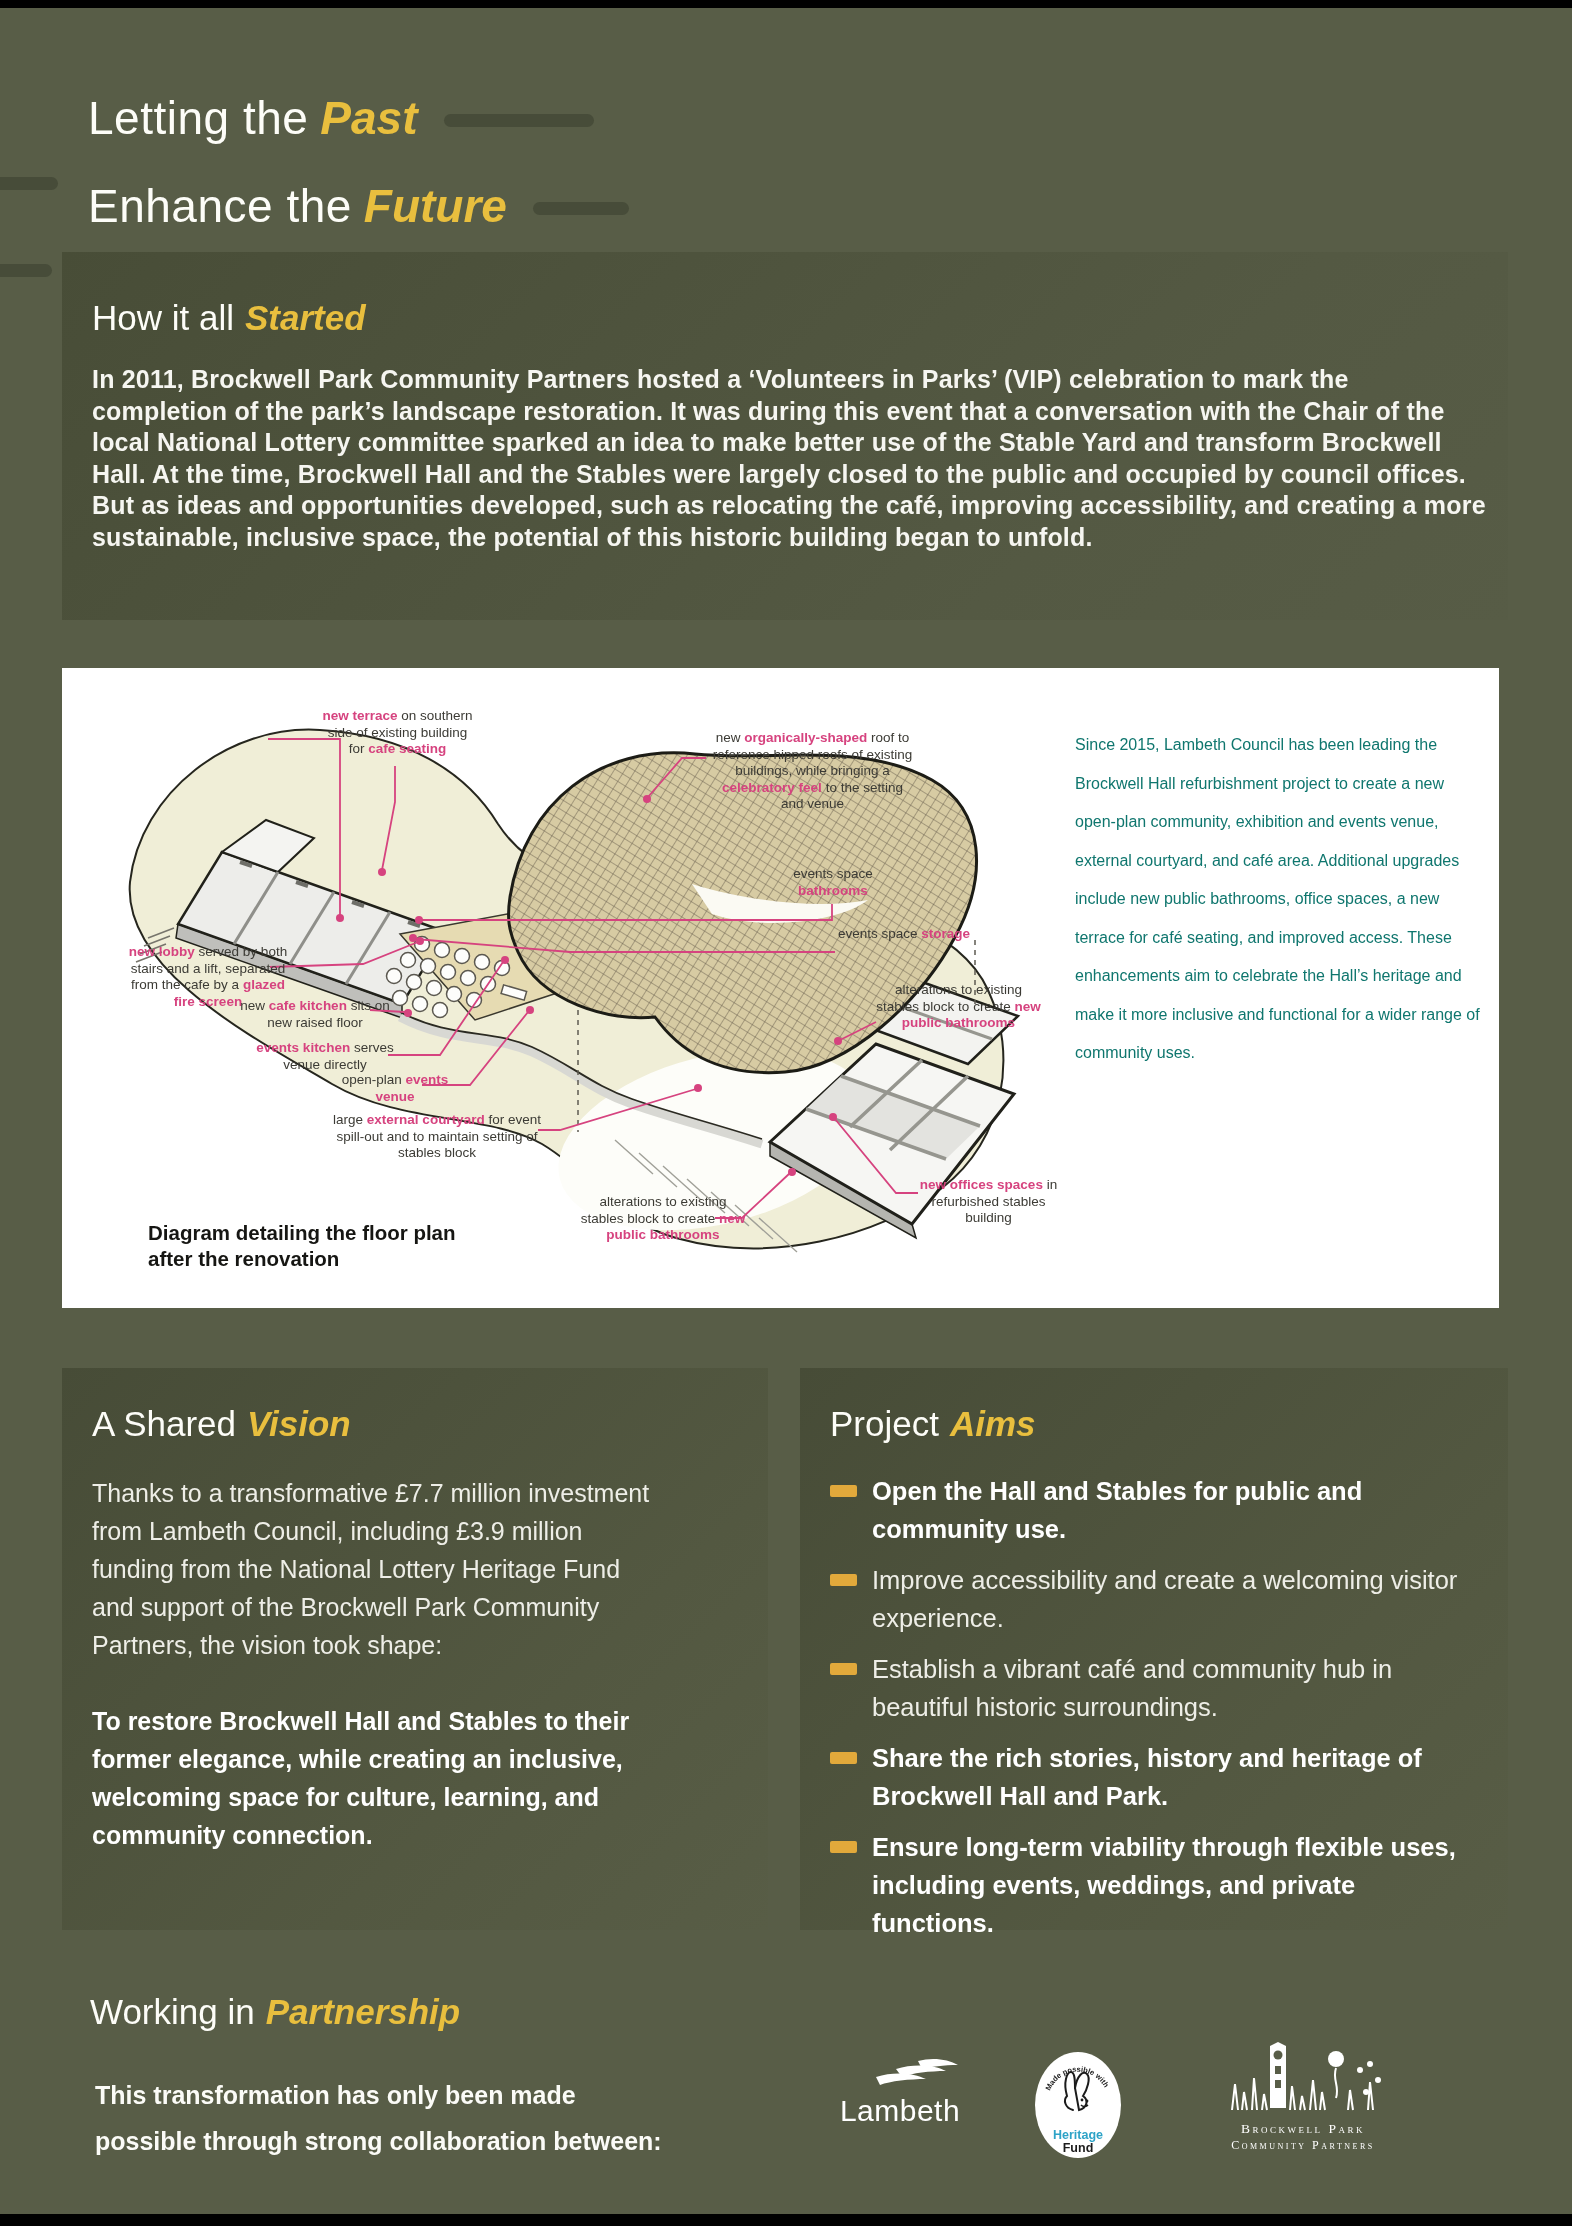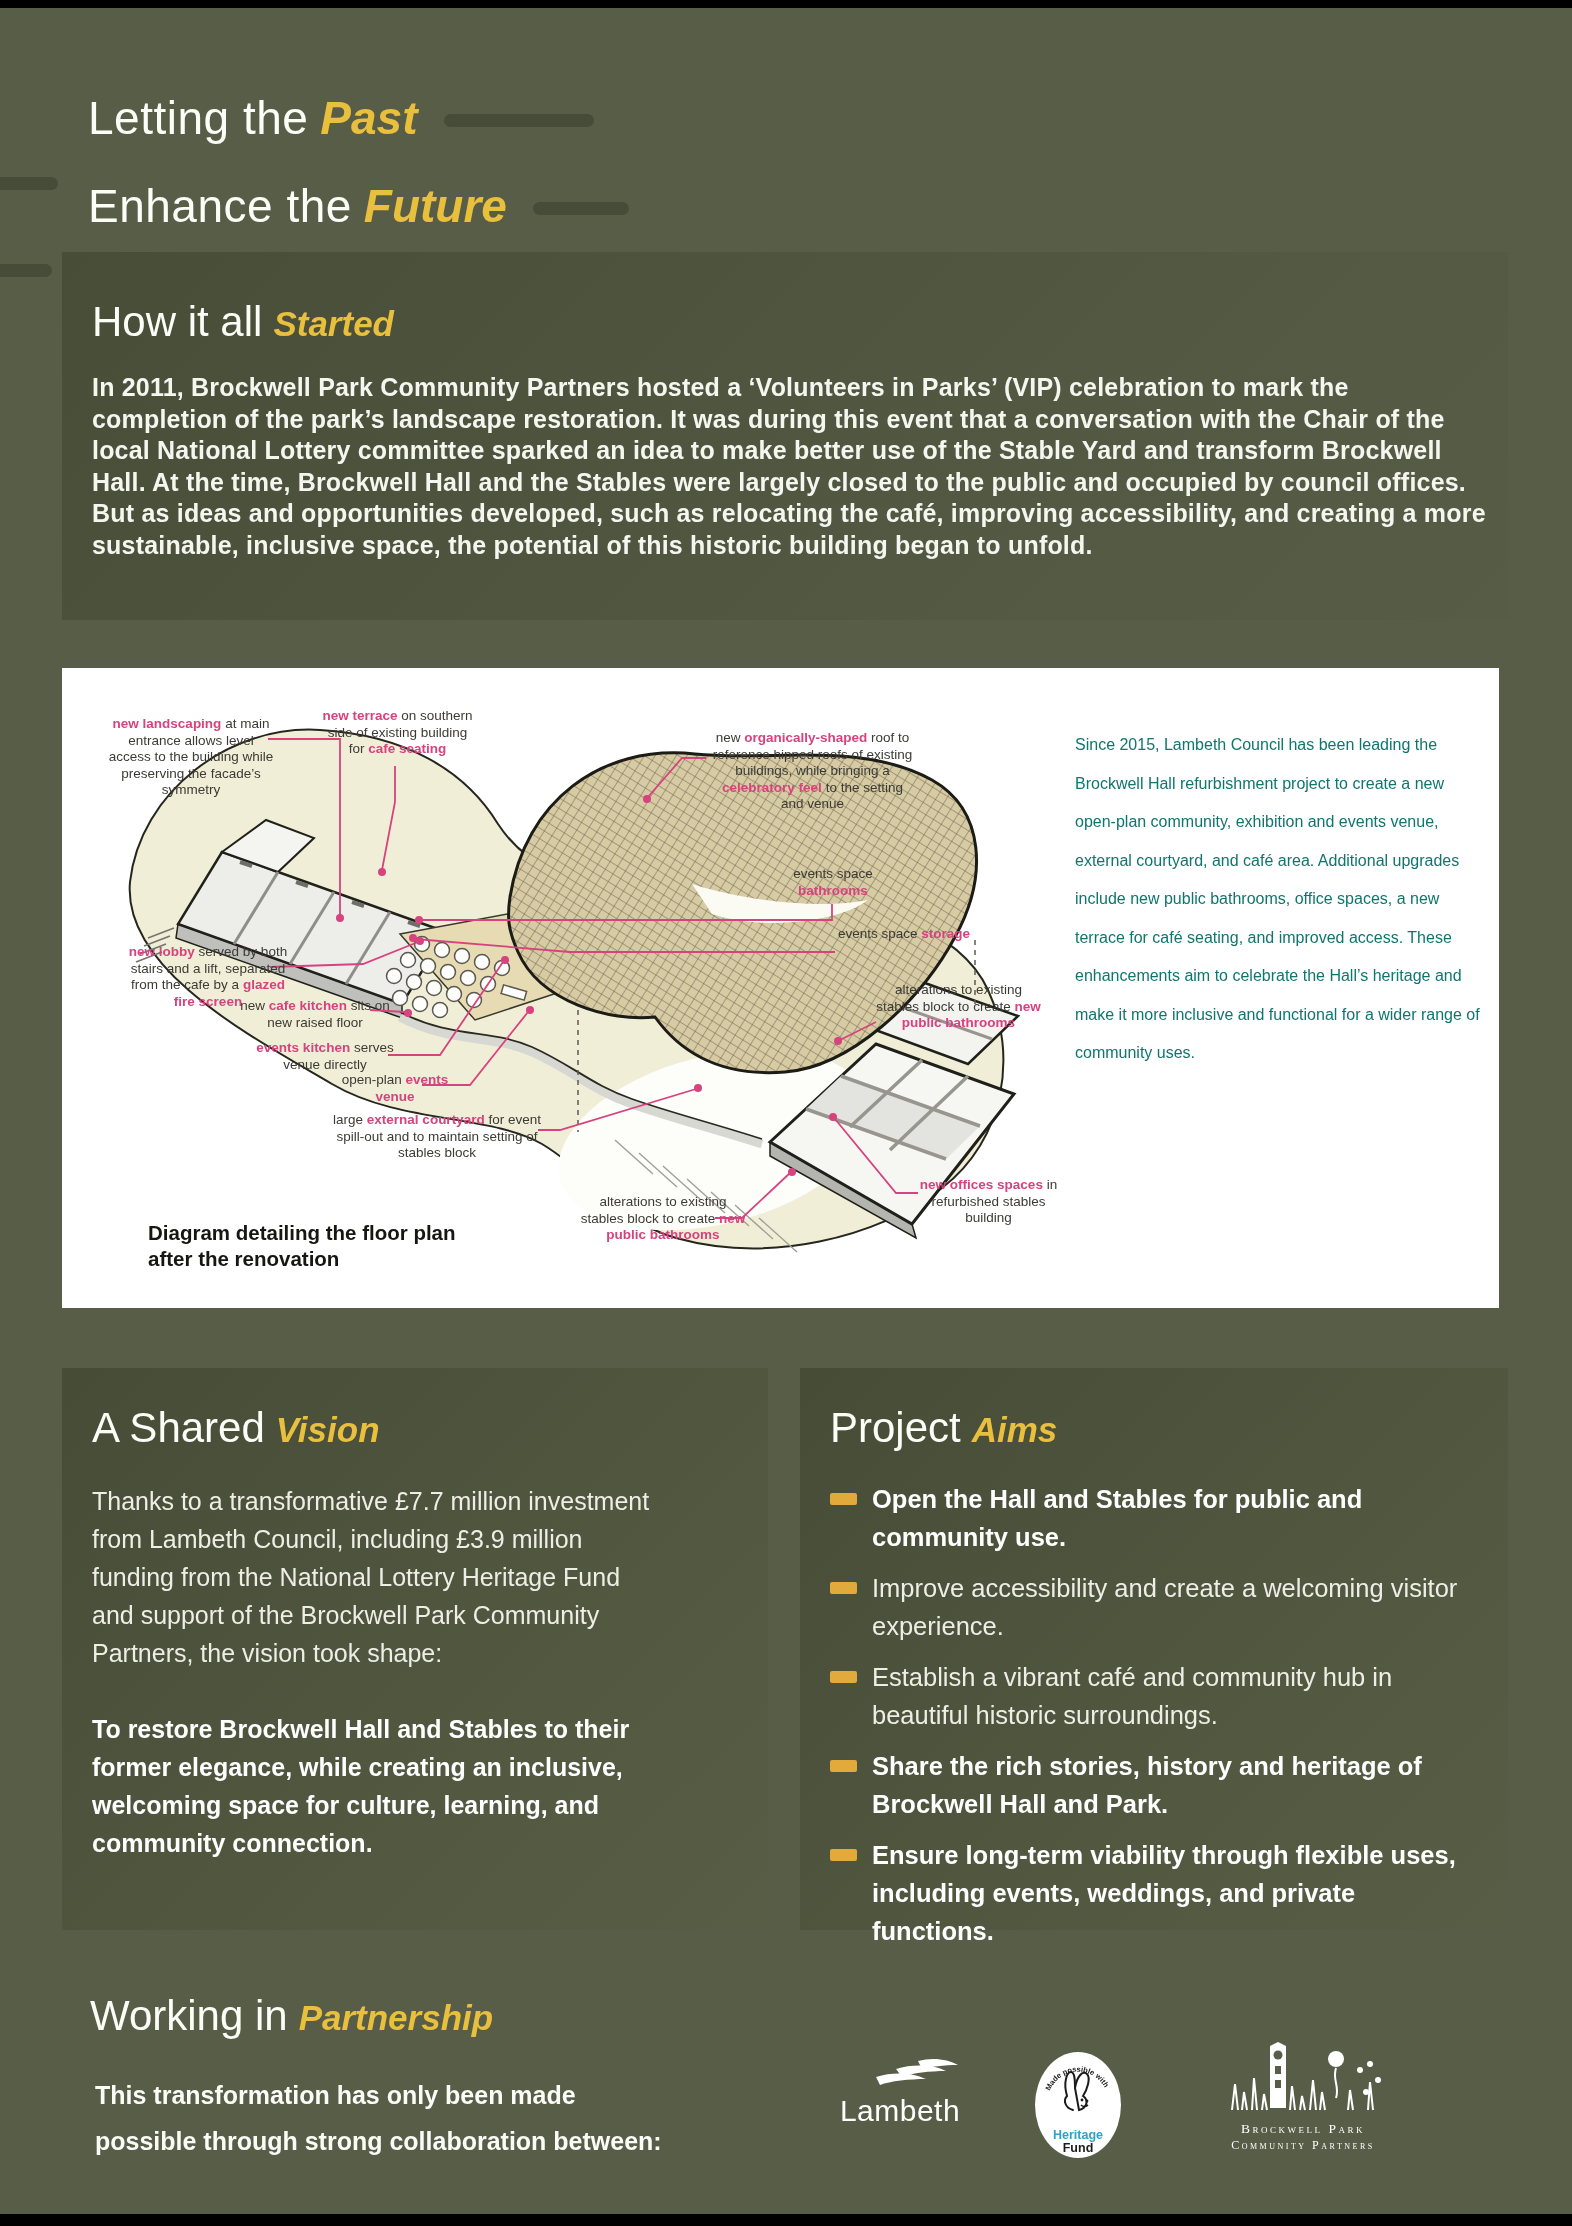--- a/index.html
+++ b/index.html
@@ -17,21 +17,21 @@
   .t-line{display:flex;align-items:center;height:88px;white-space:pre}
   .t-line .w{font-size:46px;color:#fdfdf8;letter-spacing:.5px}
   .t-line .a{font-size:46px;color:#e9bf3e;font-weight:bold;font-style:italic;margin-left:12px}
   .t-dash{height:13px;border-radius:7px;background:#474c39}
   .t-line .t-dash{width:150px;margin-left:26px;margin-top:4px}
   #dash-l1{left:-12px;top:177px;width:70px}
   #dash-l2{left:-12px;top:264px;width:64px}
 
   
   .sec-h{display:flex;align-items:baseline;white-space:pre}
-  .sec-h .w{font-size:42px;color:#fdfdf8}
+  .sec-h .w{font-size:35px;color:#fdfdf8}
   .sec-h .a{font-size:35px;color:#e9bf3e;font-weight:bold;font-style:italic;margin-left:11px}
 
   
   #hero{left:62px;top:252px;width:1446px;height:368px;
         background-color:#4d523c;
         background:linear-gradient(135deg,#484d37 0%,#545943 70%,#575c46 100%)}
   #hero .inner{position:absolute;left:30px;top:46px;width:1396px}
   #hero-body{margin-top:26px;font-size:25px;line-height:31.5px;font-weight:bold;
              color:#f6f6f1;letter-spacing:.2px}
 
@@ -227,21 +227,20 @@
         <circle cx="722" cy="500" r="4"></circle>
         <circle cx="350" cy="269" r="4"></circle>
       <circle cx="338" cy="341" r="4"></circle>
         <circle cx="435" cy="288" r="4"></circle>
         <circle cx="460" cy="338" r="4"></circle>
       <circle cx="628" cy="416" r="4"></circle>
     </g>
   </svg>
 
   <div id="dlabels">
-      <div class="dlabel" style="left: 36px; top: 44px; width: 170px;"><span class="hl">new landscaping</span><span> at main entrance allows level access to the building while preserving the facade’s symmetry</span></div>
       <div class="dlabel" style="left: 250px; top: 36px; width: 155px;"><span class="hl">new terrace</span><span> on southern side of existing building for </span><span class="hl">cafe seating</span></div>
       <div class="dlabel" style="left: 640px; top: 58px; width: 205px;"><span>new </span><span class="hl">organically-shaped</span><span> roof to reference hipped roofs of existing buildings, while bringing a </span><span class="hl">celebratory feel</span><span> to the setting and venue</span></div>
       <div class="dlabel" style="left: 708px; top: 194px; width: 110px;"><span>events space </span><span class="hl">bathrooms</span></div>
       <div class="dlabel" style="left: 768px; top: 254px; width: 170px; text-align: left;"><span>events space </span><span class="hl">storage</span></div>
       <div class="dlabel" style="left: 806px; top: 310px; width: 165px;"><span>alterations to existing stables block to create </span><span class="hl">new public bathrooms</span></div>
       <div class="dlabel" style="left: 846px; top: 505px; width: 145px;"><span class="hl">new offices spaces</span><span> in refurbished stables building</span></div>
       <div class="dlabel" style="left: 508px; top: 522px; width: 170px;"><span>alterations to existing stables block to create </span><span class="hl">new public bathrooms</span></div>
       <div class="dlabel" style="left: 52px; top: 272px; width: 172px;"><span class="hl">new lobby</span><span> served by both stairs and a lift, separated from the cafe by a </span><span class="hl">glazed fire screen</span></div>
       <div class="dlabel" style="left: 165px; top: 326px; width: 160px;"><span>new </span><span class="hl">cafe kitchen</span><span> sits on new raised floor</span></div>
       <div class="dlabel" style="left: 170px; top: 368px; width: 170px;"><span class="hl">events kitchen</span><span> serves venue directly</span></div>

